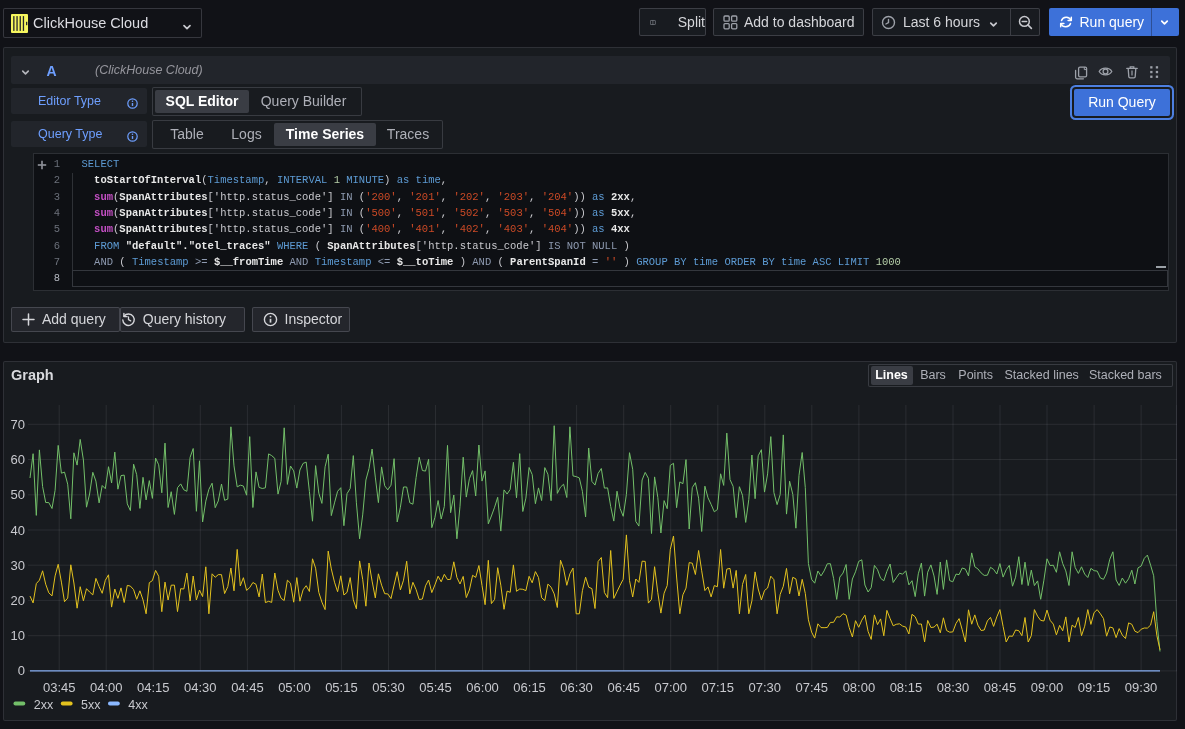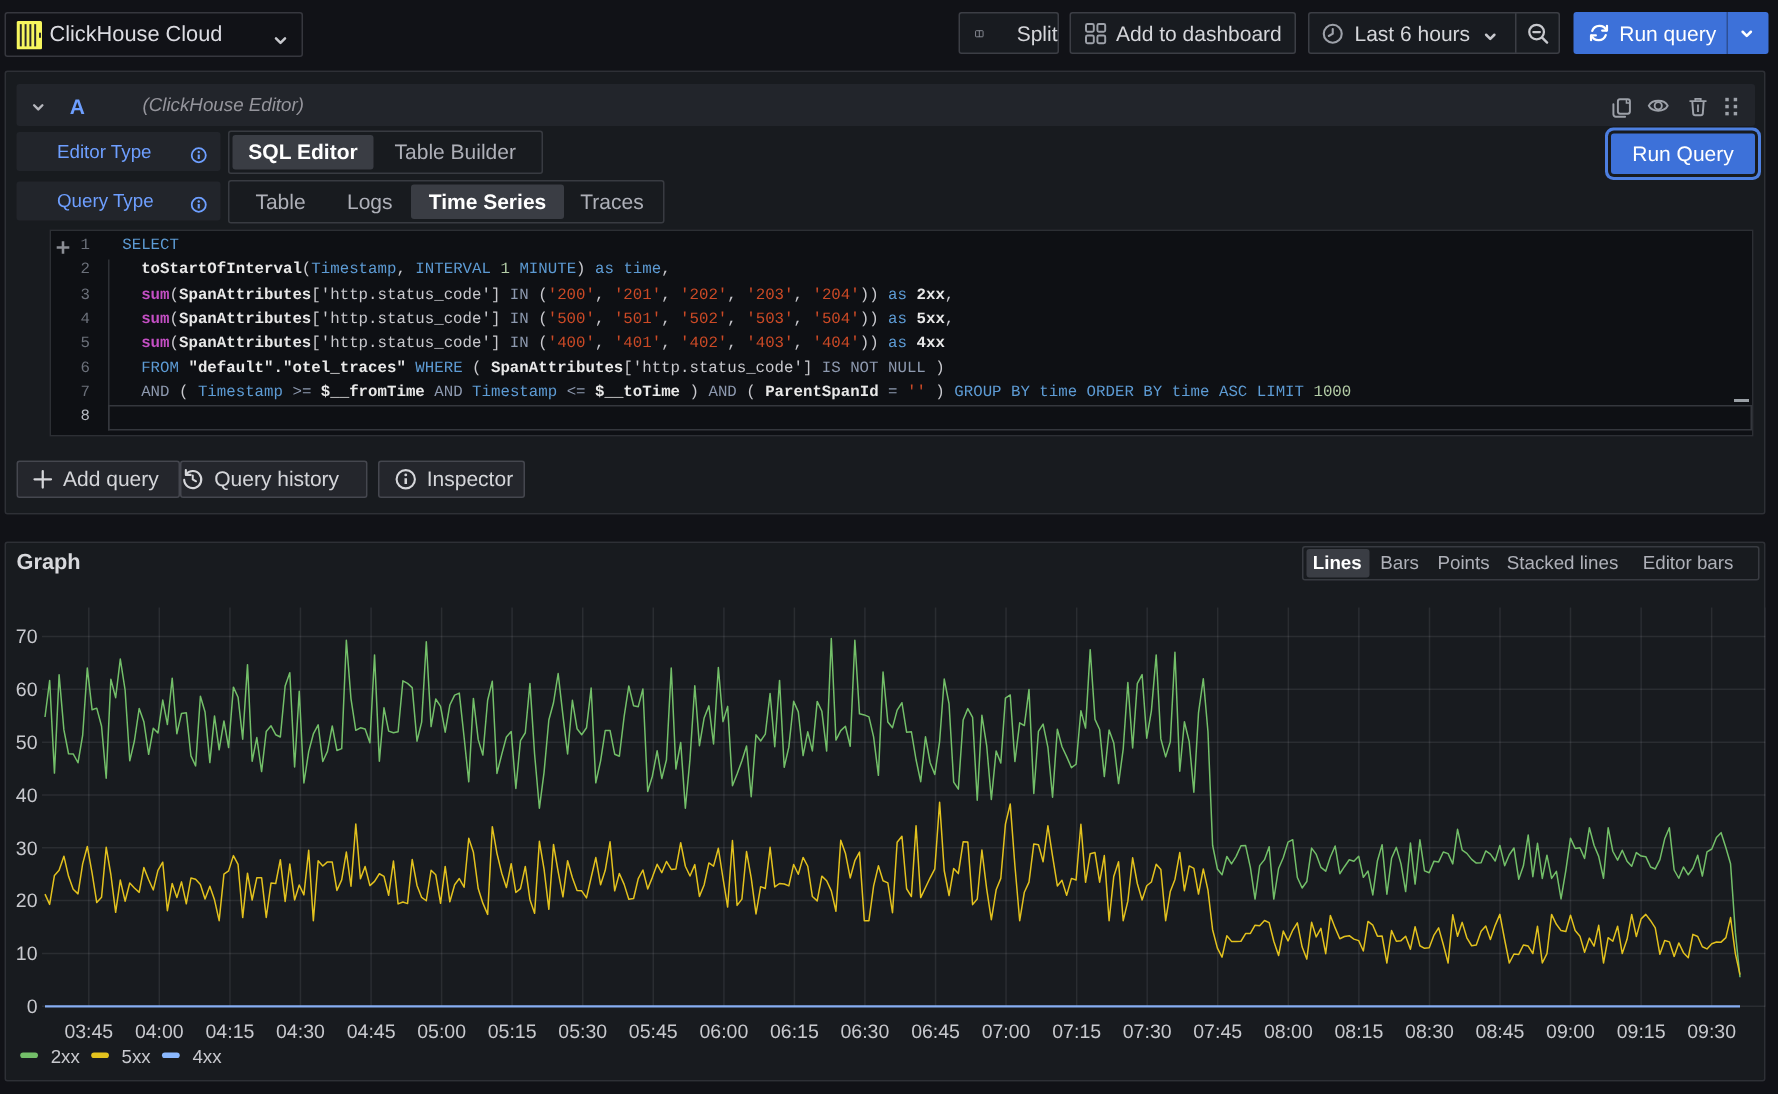--- a/index.html
+++ b/index.html
@@ -77,21 +77,21 @@
         <path d="M2.75 4.18 L5.5 6.93 L8.25 4.18" fill="none" stroke="#fff" stroke-width="1.7" stroke-linecap="round" stroke-linejoin="round"></path>
       </svg>
     </span>
   </div>
 <div class="panel" style="top:47px;height:296px"></div>
 <div class="abs" style="left:11px;top:56px;width:1158.5px;height:28px;background:#22252b;border-radius:2px"></div>
 <span class="abs" style="left:20px;top:63px"><svg class="ico" width="11" height="11" viewBox="0 0 11 11" style="">
       <path d="M2.75 4.18 L5.5 6.93 L8.25 4.18" fill="none" stroke="#b6b7bd" stroke-width="1.6" stroke-linecap="round" stroke-linejoin="round"></path>
     </svg></span>
 <div class="abs" style="left:46.5px;top:63px;font-size:14px;font-weight:700;color:#6e9fff">A</div>
-<div class="abs" style="left:95px;top:63px;font-size:12.5px;font-style:italic;color:#95959c">(ClickHouse Editor)</div>
+<div class="abs" style="left:95px;top:63px;font-size:12.5px;font-style:italic;color:#95959c">(ClickHouse Cloud)</div>
 <span class="abs" style="left:1074px;top:63px"><svg class="ico" width="14" height="14" viewBox="0 0 14 14" style="">
       <rect x="4.6" y="1.2" width="8" height="9.6" rx="1.4" fill="none" stroke="#9da1a9" stroke-width="1.3"></rect>
       <path d="M9.4 12.8 H3.2 A1.6 1.6 0 0 1 1.6 11.2 V4.4" fill="none" stroke="#9da1a9" stroke-width="1.3" stroke-linecap="round"></path>
       <path d="M10.3 1.3 V3.6 H12.5" fill="none" stroke="#9da1a9" stroke-width="1.0"></path>
     </svg></span>
 <span class="abs" style="left:1098px;top:62px"><svg class="ico" width="15" height="15" viewBox="0 0 15 15" style="">
       <path d="M1.2 7.5 C3.5 3.1 11.5 3.1 13.8 7.5 C11.5 11.9 3.5 11.9 1.2 7.5 Z" fill="none" stroke="#9da1a9" stroke-width="1.25"></path>
       <circle cx="7.5" cy="7.5" r="2.4" fill="none" stroke="#9da1a9" stroke-width="1.25"></circle>
     </svg></span>
 <span class="abs" style="left:1125px;top:62px"><svg class="ico" width="14" height="14" viewBox="0 0 14 14" style="">
@@ -108,21 +108,21 @@
       <rect x="1.2" y="10.6" width="2.3" height="2.3" fill="#9da1a9"></rect>
       <rect x="6.8" y="10.6" width="2.3" height="2.3" fill="#9da1a9"></rect>
     </svg></span>
 <div class="lbl" style="left:11px;top:88px;width:135.5px;height:25.5px;padding-left:27px">Editor Type<span style="position:absolute;right:9px;top:7.5px"><svg class="ico" width="11" height="11" viewBox="0 0 11 11" style="">
         <circle cx="5.5" cy="5.5" r="4.7" fill="none" stroke="#6e9fff" stroke-width="1.2"></circle>
         <circle cx="5.5" cy="3.3" r="0.8" fill="#6e9fff"></circle>
         <line x1="5.5" y1="5.0600000000000005" x2="5.5" y2="7.92" stroke="#6e9fff" stroke-width="1.4"></line>
       </svg></span></div>
 <div class="radio" style="left:151.5px;top:87px;width:210px;height:28.5px"></div>
 <div class="rsel" style="left:155px;top:90px;width:94px;height:22.5px;line-height:22.5px">SQL Editor</div>
-<div class="ropt" style="left:249px;top:90px;width:109px;height:22.5px;line-height:22.5px">Table Builder</div>
+<div class="ropt" style="left:249px;top:90px;width:109px;height:22.5px;line-height:22.5px">Query Builder</div>
 <div class="lbl" style="left:11px;top:121px;width:135.5px;height:25.5px;padding-left:27px">Query Type<span style="position:absolute;right:9px;top:7.5px"><svg class="ico" width="11" height="11" viewBox="0 0 11 11" style="">
         <circle cx="5.5" cy="5.5" r="4.7" fill="none" stroke="#6e9fff" stroke-width="1.2"></circle>
         <circle cx="5.5" cy="3.3" r="0.8" fill="#6e9fff"></circle>
         <line x1="5.5" y1="5.0600000000000005" x2="5.5" y2="7.92" stroke="#6e9fff" stroke-width="1.4"></line>
       </svg></span></div>
 <div class="radio" style="left:151.5px;top:120px;width:291.5px;height:28.5px"></div>
 <div class="ropt" style="left:155px;top:123px;width:64px;height:22.5px;line-height:22.5px">Table</div>
 <div class="ropt" style="left:219px;top:123px;width:55px;height:22.5px;line-height:22.5px">Logs</div>
 <div class="rsel" style="left:274px;top:123px;width:102px;height:22.5px;line-height:22.5px">Time Series</div>
 <div class="ropt" style="left:376px;top:123px;width:64px;height:22.5px;line-height:22.5px">Traces</div>
@@ -160,21 +160,21 @@
     </svg>
     <span style="margin-left:7px">Inspector</span>
   </div>
 <div class="panel" style="top:361px;height:359.5px"></div>
 <div class="abs" style="left:11px;top:367px;font-size:14.5px;font-weight:700;color:#d8d9dd">Graph</div>
 <div class="radio" style="left:868px;top:363.5px;width:305px;height:23.5px;background:#181b1f"></div>
 <div class="rsel" style="left:870.5px;top:366px;width:42px;height:18.5px;line-height:18.5px;font-size:12.5px">Lines</div>
 <div class="ropt" style="left:903.0px;top:366px;width:60px;height:18.5px;line-height:18.5px;font-size:12.5px">Bars</div>
 <div class="ropt" style="left:940.7px;top:366px;width:70px;height:18.5px;line-height:18.5px;font-size:12.5px">Points</div>
 <div class="ropt" style="left:986.7px;top:366px;width:110px;height:18.5px;line-height:18.5px;font-size:12.5px">Stacked lines</div>
-<div class="ropt" style="left:1070.4px;top:366px;width:110px;height:18.5px;line-height:18.5px;font-size:12.5px">Editor bars</div>
+<div class="ropt" style="left:1070.4px;top:366px;width:110px;height:18.5px;line-height:18.5px;font-size:12.5px">Stacked bars</div>
 <svg class="abs" width="1174" height="359" viewBox="0 0 1174 359" style="left:3px;top:361px">
     <line x1="56.2" y1="44" x2="56.2" y2="310" stroke="rgba(204,204,220,0.10)" stroke-width="1"></line>
     <line x1="103.2" y1="44" x2="103.2" y2="310" stroke="rgba(204,204,220,0.10)" stroke-width="1"></line>
     <line x1="150.3" y1="44" x2="150.3" y2="310" stroke="rgba(204,204,220,0.10)" stroke-width="1"></line>
     <line x1="197.3" y1="44" x2="197.3" y2="310" stroke="rgba(204,204,220,0.10)" stroke-width="1"></line>
     <line x1="244.4" y1="44" x2="244.4" y2="310" stroke="rgba(204,204,220,0.10)" stroke-width="1"></line>
     <line x1="291.4" y1="44" x2="291.4" y2="310" stroke="rgba(204,204,220,0.10)" stroke-width="1"></line>
     <line x1="338.4" y1="44" x2="338.4" y2="310" stroke="rgba(204,204,220,0.10)" stroke-width="1"></line>
     <line x1="385.5" y1="44" x2="385.5" y2="310" stroke="rgba(204,204,220,0.10)" stroke-width="1"></line>
     <line x1="432.5" y1="44" x2="432.5" y2="310" stroke="rgba(204,204,220,0.10)" stroke-width="1"></line>

